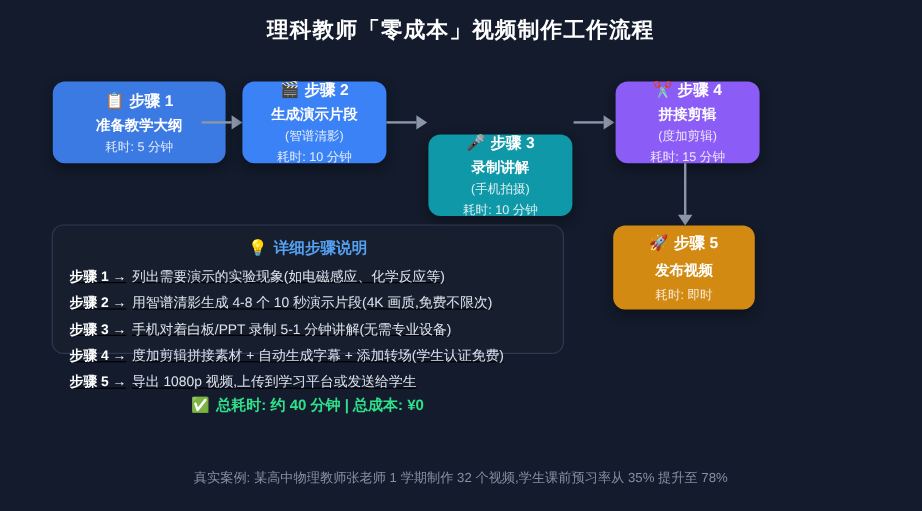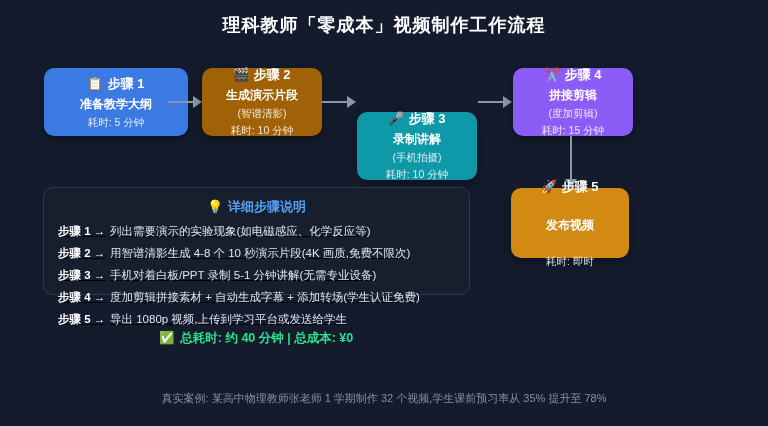--- a/index.html
+++ b/index.html
@@ -19,21 +19,21 @@
     box-shadow:0 4px 10px rgba(0,0,0,.35);
   }
   .step .line1{font-size:13px;font-weight:bold;}
   .step .line1 .emoji{margin-right:4px;font-weight:normal;}
   .step .name{font-size:12px;font-weight:600;}
   .step .sub,.step .time{font-size:10.5px;color:rgba(255,255,255,.85);}
   #step1{left:44px;top:68px;width:144px;height:68px;}
   #step2{left:202px;top:68px;width:120px;height:68px;}
   #step3{left:357px;top:68px;width:120px;height:68px;margin-top:44px;}
   #step4{left:513px;top:68px;width:120px;height:68px;}
-  #step5{left:511px;top:188px;width:118px;height:70px;gap:21px;}
+  #step5{left:511px;top:188px;width:118px;height:70px;gap:5px;}
   
   .harrow{position:absolute;top:96px;width:34px;height:12px;}
   .harrow .shaft{position:absolute;left:0;top:5px;width:25px;height:2px;background:#8b97a8;}
   .harrow .head{position:absolute;right:0;top:0;width:0;height:0;
     border-top:6px solid transparent;border-bottom:6px solid transparent;border-left:9px solid #8b97a8;}
   #harrow1{left:168px;} #harrow2{left:322px;} #harrow3{left:478px;}
   
   .varrow{position:absolute;left:565px;top:136px;width:12px;height:52px;}
   .varrow .shaft{position:absolute;left:5px;top:0;width:2px;height:43px;background:#8b97a8;}
   .varrow .head{position:absolute;left:0;top:43px;width:0;height:0;
@@ -68,21 +68,21 @@
   </div>
   <div class="name">准备教学大纲</div>
   <div class="time">耗时: 5 分钟</div>
 </div>
 
 <div class="harrow" id="harrow1">
   <div class="shaft"></div>
   <div class="head"></div>
 </div>
 
-<div class="step" id="step2" style="background: #a16207;">
+<div class="step" id="step2" style="background: #3b82f6;">
   <div class="line1">
     <span class="emoji">🎬</span><span>步骤 2</span>
   </div>
   <div class="name">生成演示片段</div>
   <div class="sub">(智谱清影)</div>
   <div class="time">耗时: 10 分钟</div>
 </div>
 
 <div class="harrow" id="harrow2">
   <div class="shaft"></div>

